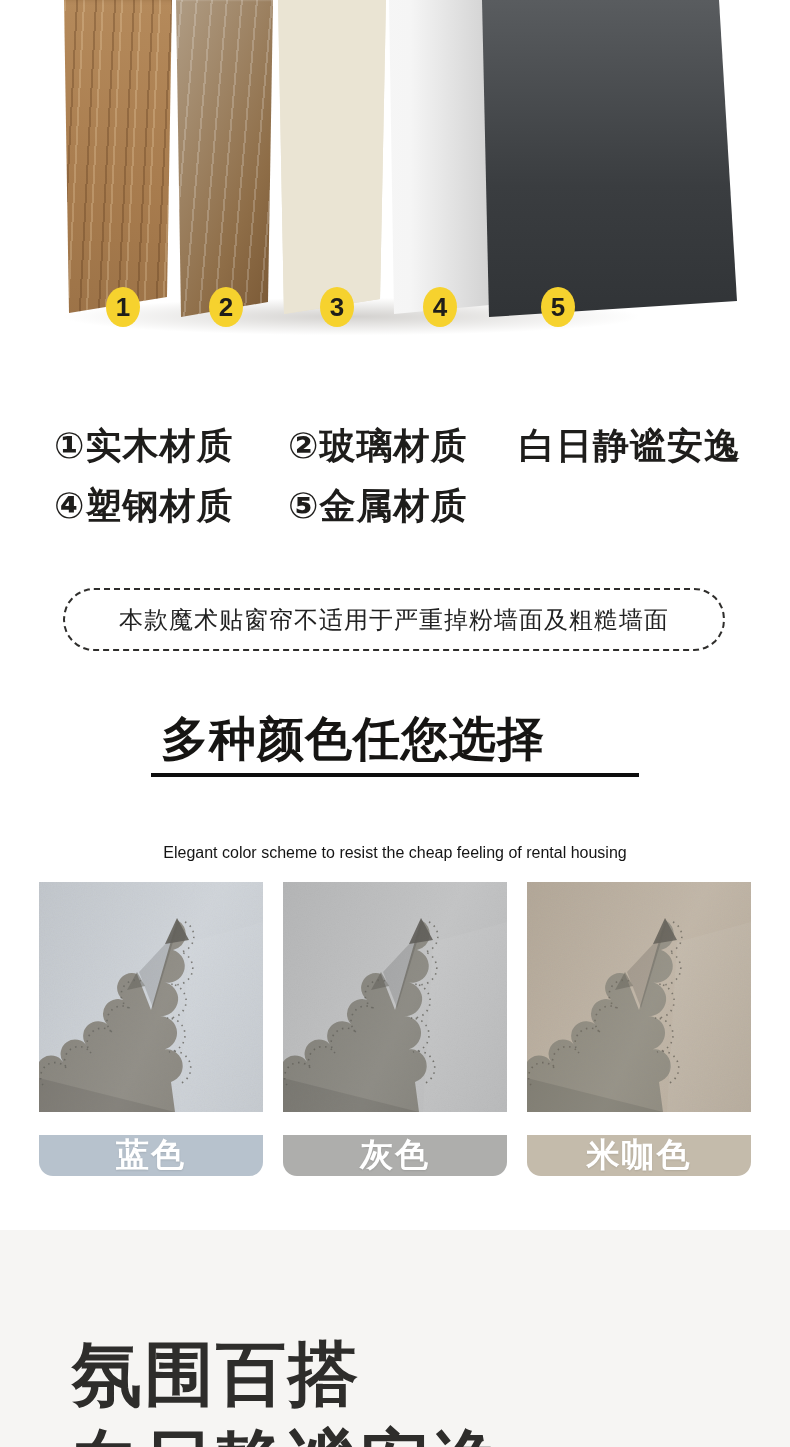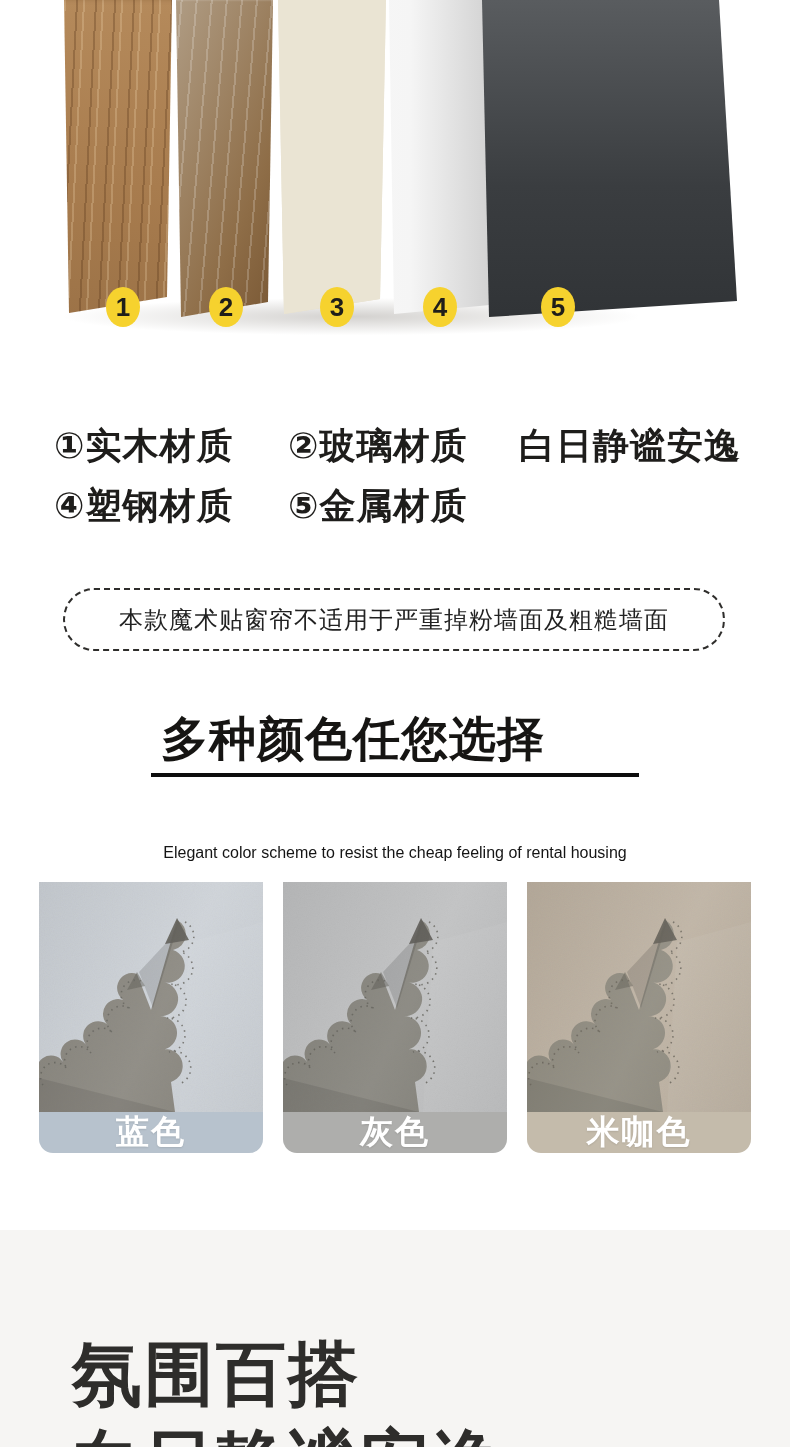--- a/index.html
+++ b/index.html
@@ -69,21 +69,21 @@
 
   
   .swatches { position:absolute; left:39px; top:882px; display:flex; gap:20px; }
   .card { width:224px; }
   .card-img { position:relative; width:224px; height:230px; background:var(--fabric,#ccc); overflow:hidden; }
   .card-img::after { content:""; position:absolute; inset:0;
     background:linear-gradient(115deg, rgba(0,0,0,.05), rgba(255,255,255,.09) 55%, rgba(0,0,0,.04)); }
   .card-img svg { display:block; width:100%; height:100%; }
   .card-label { width:224px; height:41px; background:var(--label,#bbb); border-radius:0 0 14px 14px;
     display:flex; align-items:center; justify-content:center;
-    color:#fff; font-size:33px; font-weight:700; letter-spacing:2px; text-shadow:0 1px 2px rgba(0,0,0,.10); }
+    color:#fff; font-size:33px; font-weight:700; letter-spacing:2px; text-shadow:0 1px 2px rgba(0,0,0,.10);margin-top:23px; }
 
   
   .bottom-sec { position:absolute; left:0; top:1230px; width:790px; height:217px; background:var(--section_bg,#f6f5f3);padding-left:12px; }
   .bottom-line { position:absolute; left:72px; white-space:nowrap;
     font-size:70px; font-weight:900; color:#2e2d2b; letter-spacing:2px; line-height:1.2; }
   .bl1 { top:102px; } .bl2 { top:190px; }
 </style>
 </head>
 <body>
 

